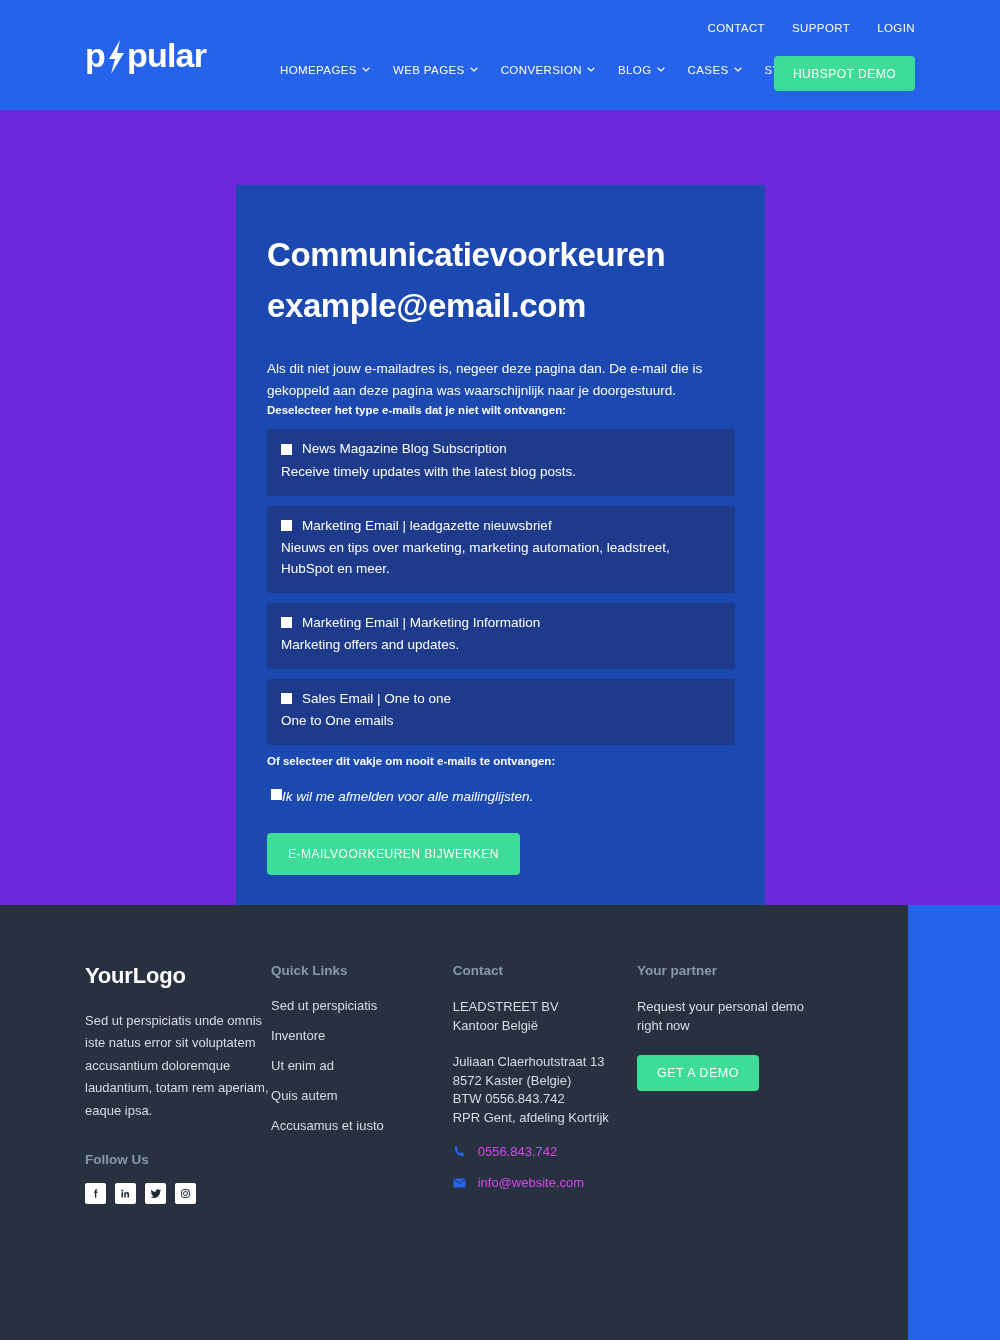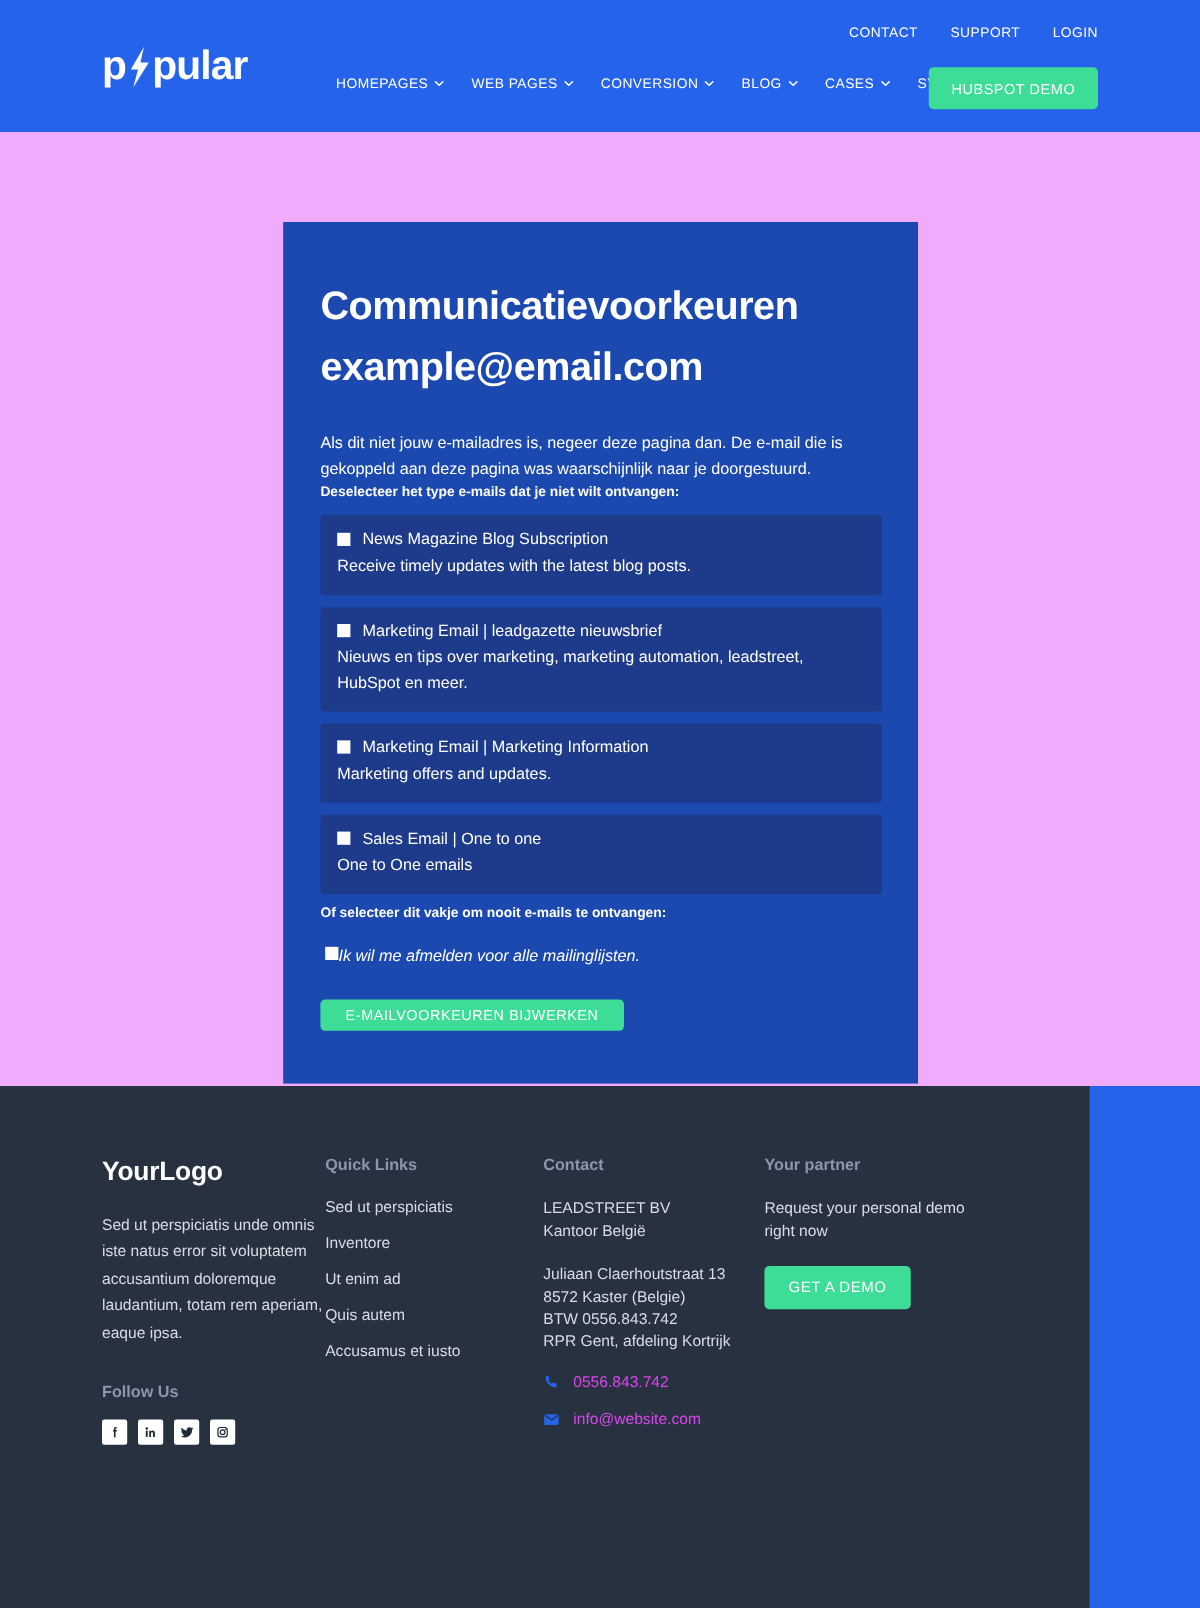--- a/index.html
+++ b/index.html
@@ -111,21 +111,21 @@
     letter-spacing: 0.5px;
     font-family: "Liberation Sans", sans-serif;
     cursor: pointer;
   }
 
   
   .hero {
     position: relative;
     width: 1000px;
     height: 795px;
-    background: #f0abfc;
+    background: #6d28d9;
   }
 
   .card {
     position: absolute;
     left: 236px;
     top: 75px;
     width: 529px;
     background: #1b49b0;
     padding: 44px 30px 44px 31px;
   }
@@ -200,21 +200,21 @@
     font-style: italic;
   }
   .unsub-row .opt-title { font-size: 13.5px; }
 
   .update-btn {
     margin-top: 28px;
     background: #3ddc97;
     color: #ffffff;
     border: none;
     border-radius: 4px;
-    height: 26px;
+    height: 42px;
     padding: 0 21px;
     font-size: 12px;
     letter-spacing: 0.5px;
     font-family: "Liberation Sans", sans-serif;
     cursor: pointer;
   }
 
   
   .footer {
     position: relative;

